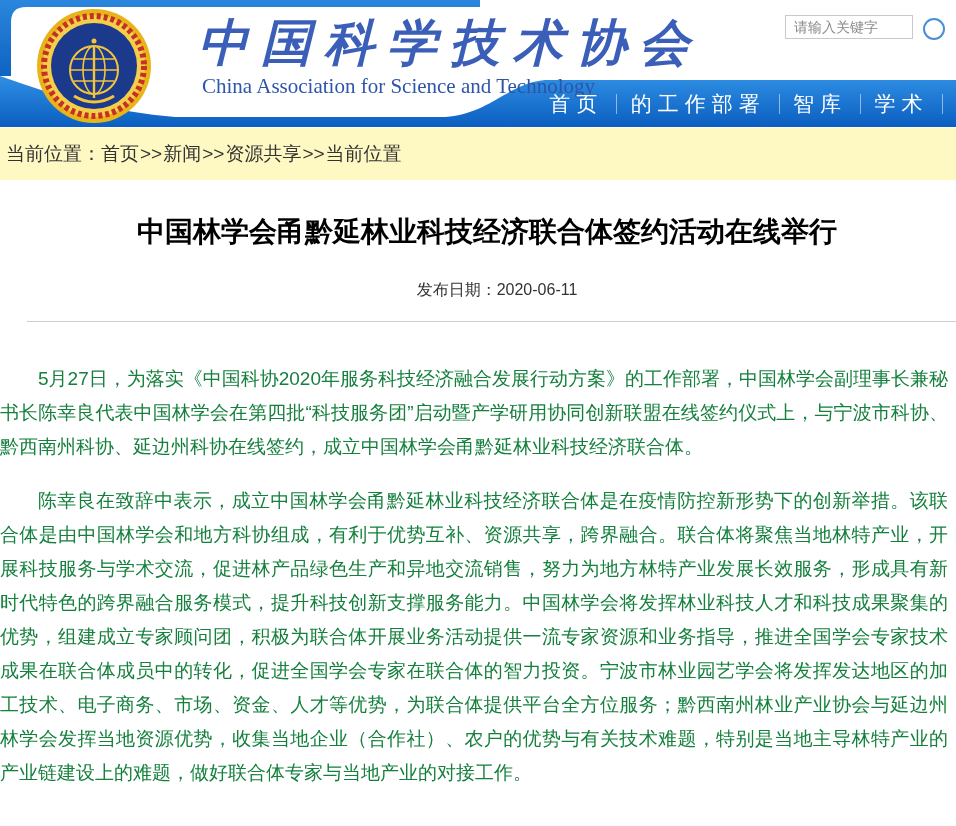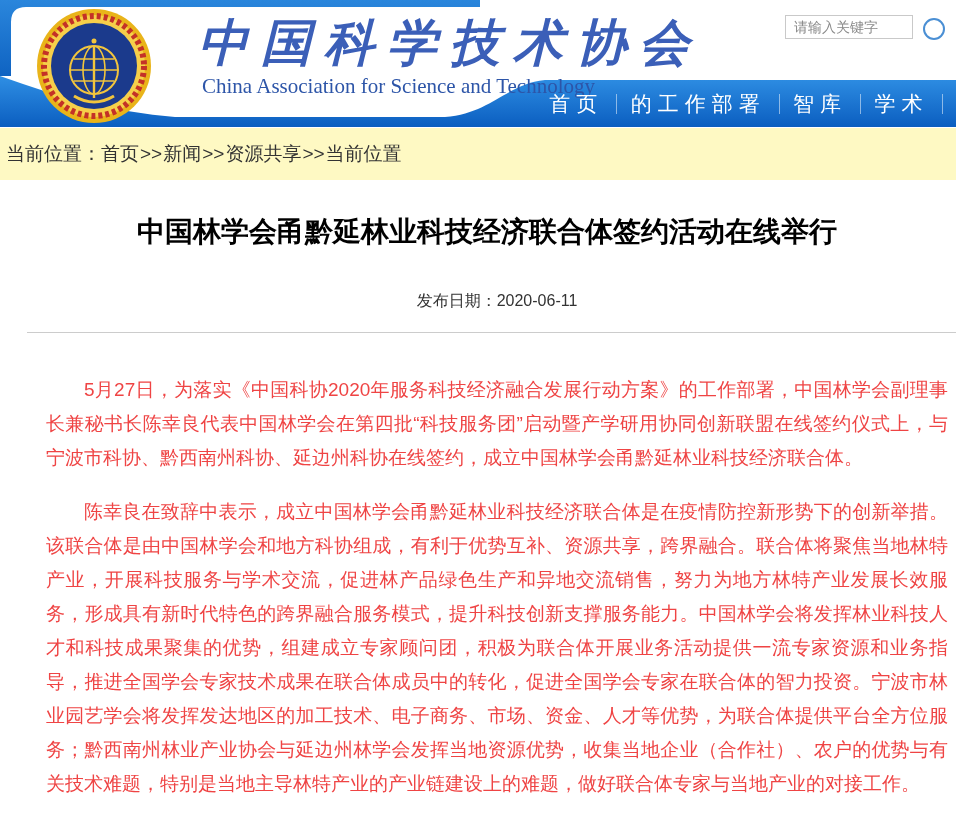--- a/index.html
+++ b/index.html
@@ -48,30 +48,30 @@
   }
   .breadcrumb-bar a { color:#333; text-decoration:none; cursor:pointer; }
   .crumb-sep { margin:0 1px; color:#333; }
   
   .article { position:relative; width:956px; }
   .article-title {
     margin-top:32px; padding-left:18px; text-align:center;
     font-size:28px; font-weight:bold; color:#000; line-height:40px;
   }
   .article-date {
-    margin-top:39px; padding-left:38px; text-align:center;
+    margin-top:28px; padding-left:38px; text-align:center;
     font-size:16px; color:#333;
   }
   .article-divider {
     margin:20px 0 0 27px; border:none; border-top:1px solid #ccc; height:0;
   }
   .article-body { padding-right:8px; }
   .article-body p {
-    font-size:19px; line-height:34px; color:#ef4444;
-    text-align:justify; text-indent:38px;padding-left:46px;
+    font-size:19px; line-height:34px; color:#15803d;
+    text-align:justify; text-indent:38px;
   }
   .article-body p.p1 { margin-top:40px; }
   .article-body p.p2 { margin-top:20px; }
 </style>
 </head>
 <body>
 
 <div class="page">
 
   <div class="header">

